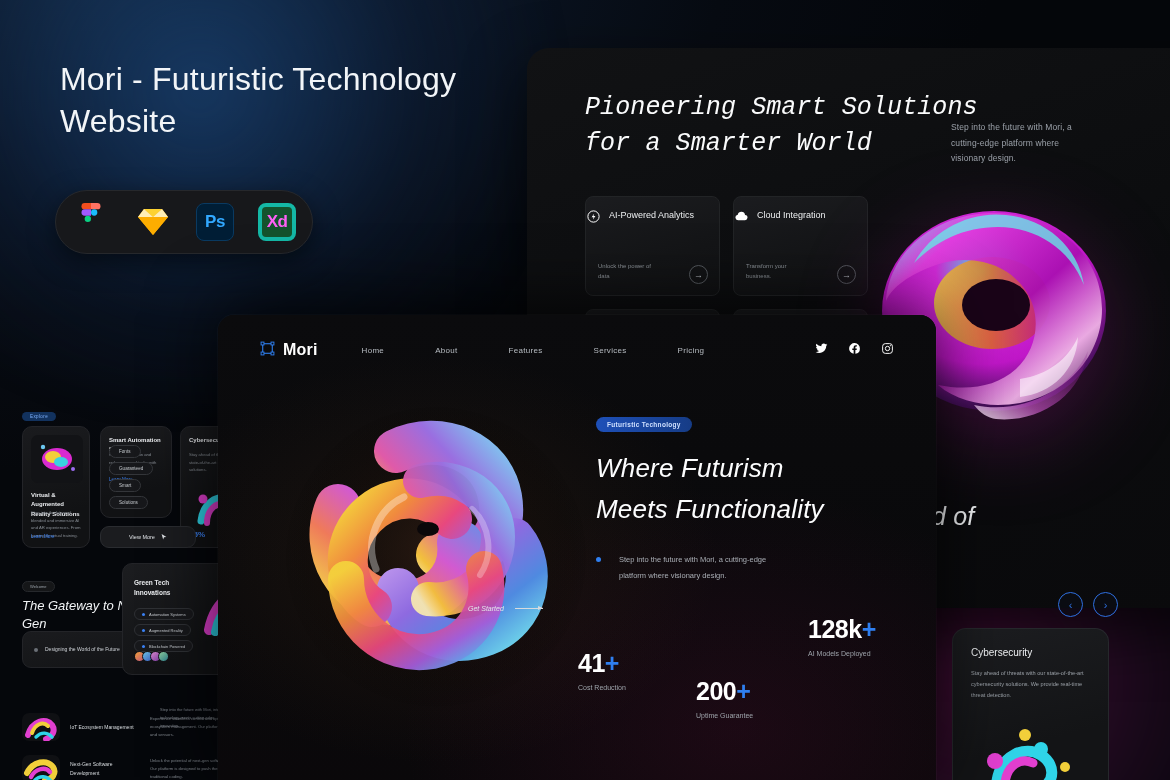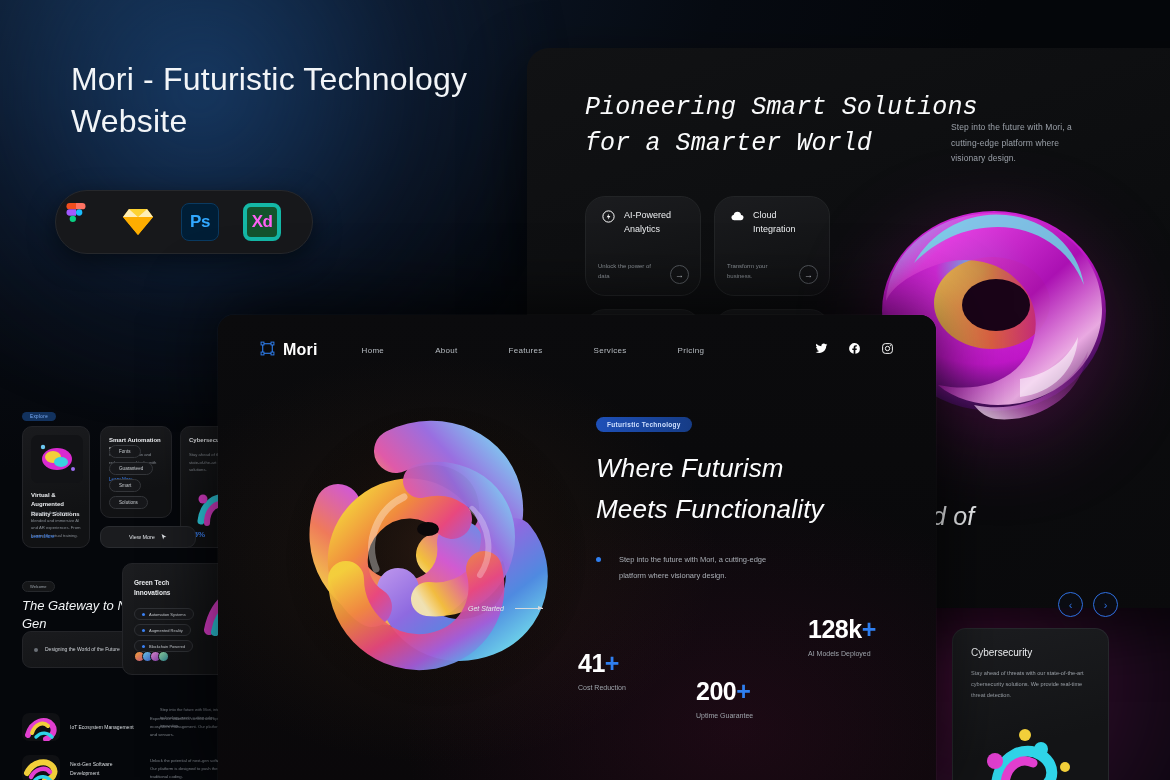--- a/index.html
+++ b/index.html
@@ -25,31 +25,31 @@
     filter: blur(18px); pointer-events: none;
   }
   .glow-pink {
     position: absolute; right: -120px; bottom: -180px;
     width: 620px; height: 560px; border-radius: 50%;
     background: radial-gradient(circle, rgba(150,24,110,.40) 0%, rgba(80,14,70,.18) 48%, rgba(0,0,0,0) 74%);
     filter: blur(20px); pointer-events: none;
   }
 
   
-  #title-block { position: absolute; left: 71px; top: 58px; width: 470px; z-index: 6;}
+  #title-block { position: absolute; left: 60px; top: 58px; width: 470px; z-index: 6;}
   #title-block h1 {
     font-size: 32px; font-weight: 400; color: #f2f5f8;
     line-height: 1.32; letter-spacing: .2px;
   }
   #tools-pill {
     position: absolute; left: 55px; top: 190px; z-index: 6;
     width: 258px; height: 64px; border-radius: 32px;
     background: #17181b;
     border: 1px solid #26282c;
-    display: flex; align-items: center; gap: 22px;
+    display: flex; align-items: center; justify-content: center; gap: 22px;
     box-shadow: 0 8px 26px rgba(0,0,0,.55);
   }
   .tool-ico { width: 40px; height: 40px; display:flex; align-items:center; justify-content:center; }
   .ps-badge, .xd-badge {
     width: 38px; height: 38px; border-radius: 8px;
     display:flex; align-items:center; justify-content:center;
     font-size: 17px; font-weight: 700; letter-spacing: -.5px;
   }
   .ps-badge { background: #001e36; color: #31a8ff; border:1px solid #0a3a61; }
   .xd-badge { background: #14532d; color: #ff61f6; border:4px solid #14b8a6; }
@@ -67,24 +67,24 @@
     position:absolute; left: 58px; top: 42px; width: 400px;
     font-size: 25px; font-weight: 500; font-style: italic; color: #fafbfc;
     line-height: 1.42; letter-spacing: .1px; font-family: Liberation Mono, monospace;
   }
   #back-panel .bp-sub {
     position:absolute; left: 424px; top: 72px; width: 132px;
     font-size: 8.5px; color: #9aa0a8; line-height: 1.85; letter-spacing: .1px;
   }
   .bp-cards { position:absolute; left: 58px; top: 148px; display:flex; gap: 13px; flex-wrap: wrap; width: 330px;}
   .bp-card {
-    width: 116px; height: 100px; border-radius: 20px;
+    width: 135px; height: 100px; border-radius: 8px;
     background: linear-gradient(165deg, #1b1c1f 0%, #141517 60%, #111214 100%);
     border: 1px solid #222426;
-    padding: 12px 12px 10px 15px; position: relative;
+    padding: 12px 12px 10px 0; position: relative;
   }
   .bp-card .ch { display:flex; align-items:flex-start; gap: 8px; }
   .bp-card .ctitle { font-size: 9px; color:#eceef0; line-height:1.5; font-weight:500;}
   .bp-card .cdesc { position:absolute; left:12px; bottom: 14px; width: 62px; font-size: 6px; color:#8b9197; line-height:1.7;}
   .bp-card .carrow {
     position:absolute; right: 11px; bottom: 11px;
     width: 19px; height: 19px; border-radius: 50%;
     border: 1px solid #55595e; color:#b9bec4; font-size: 9px;
     display:flex; align-items:center; justify-content:center;
   }

